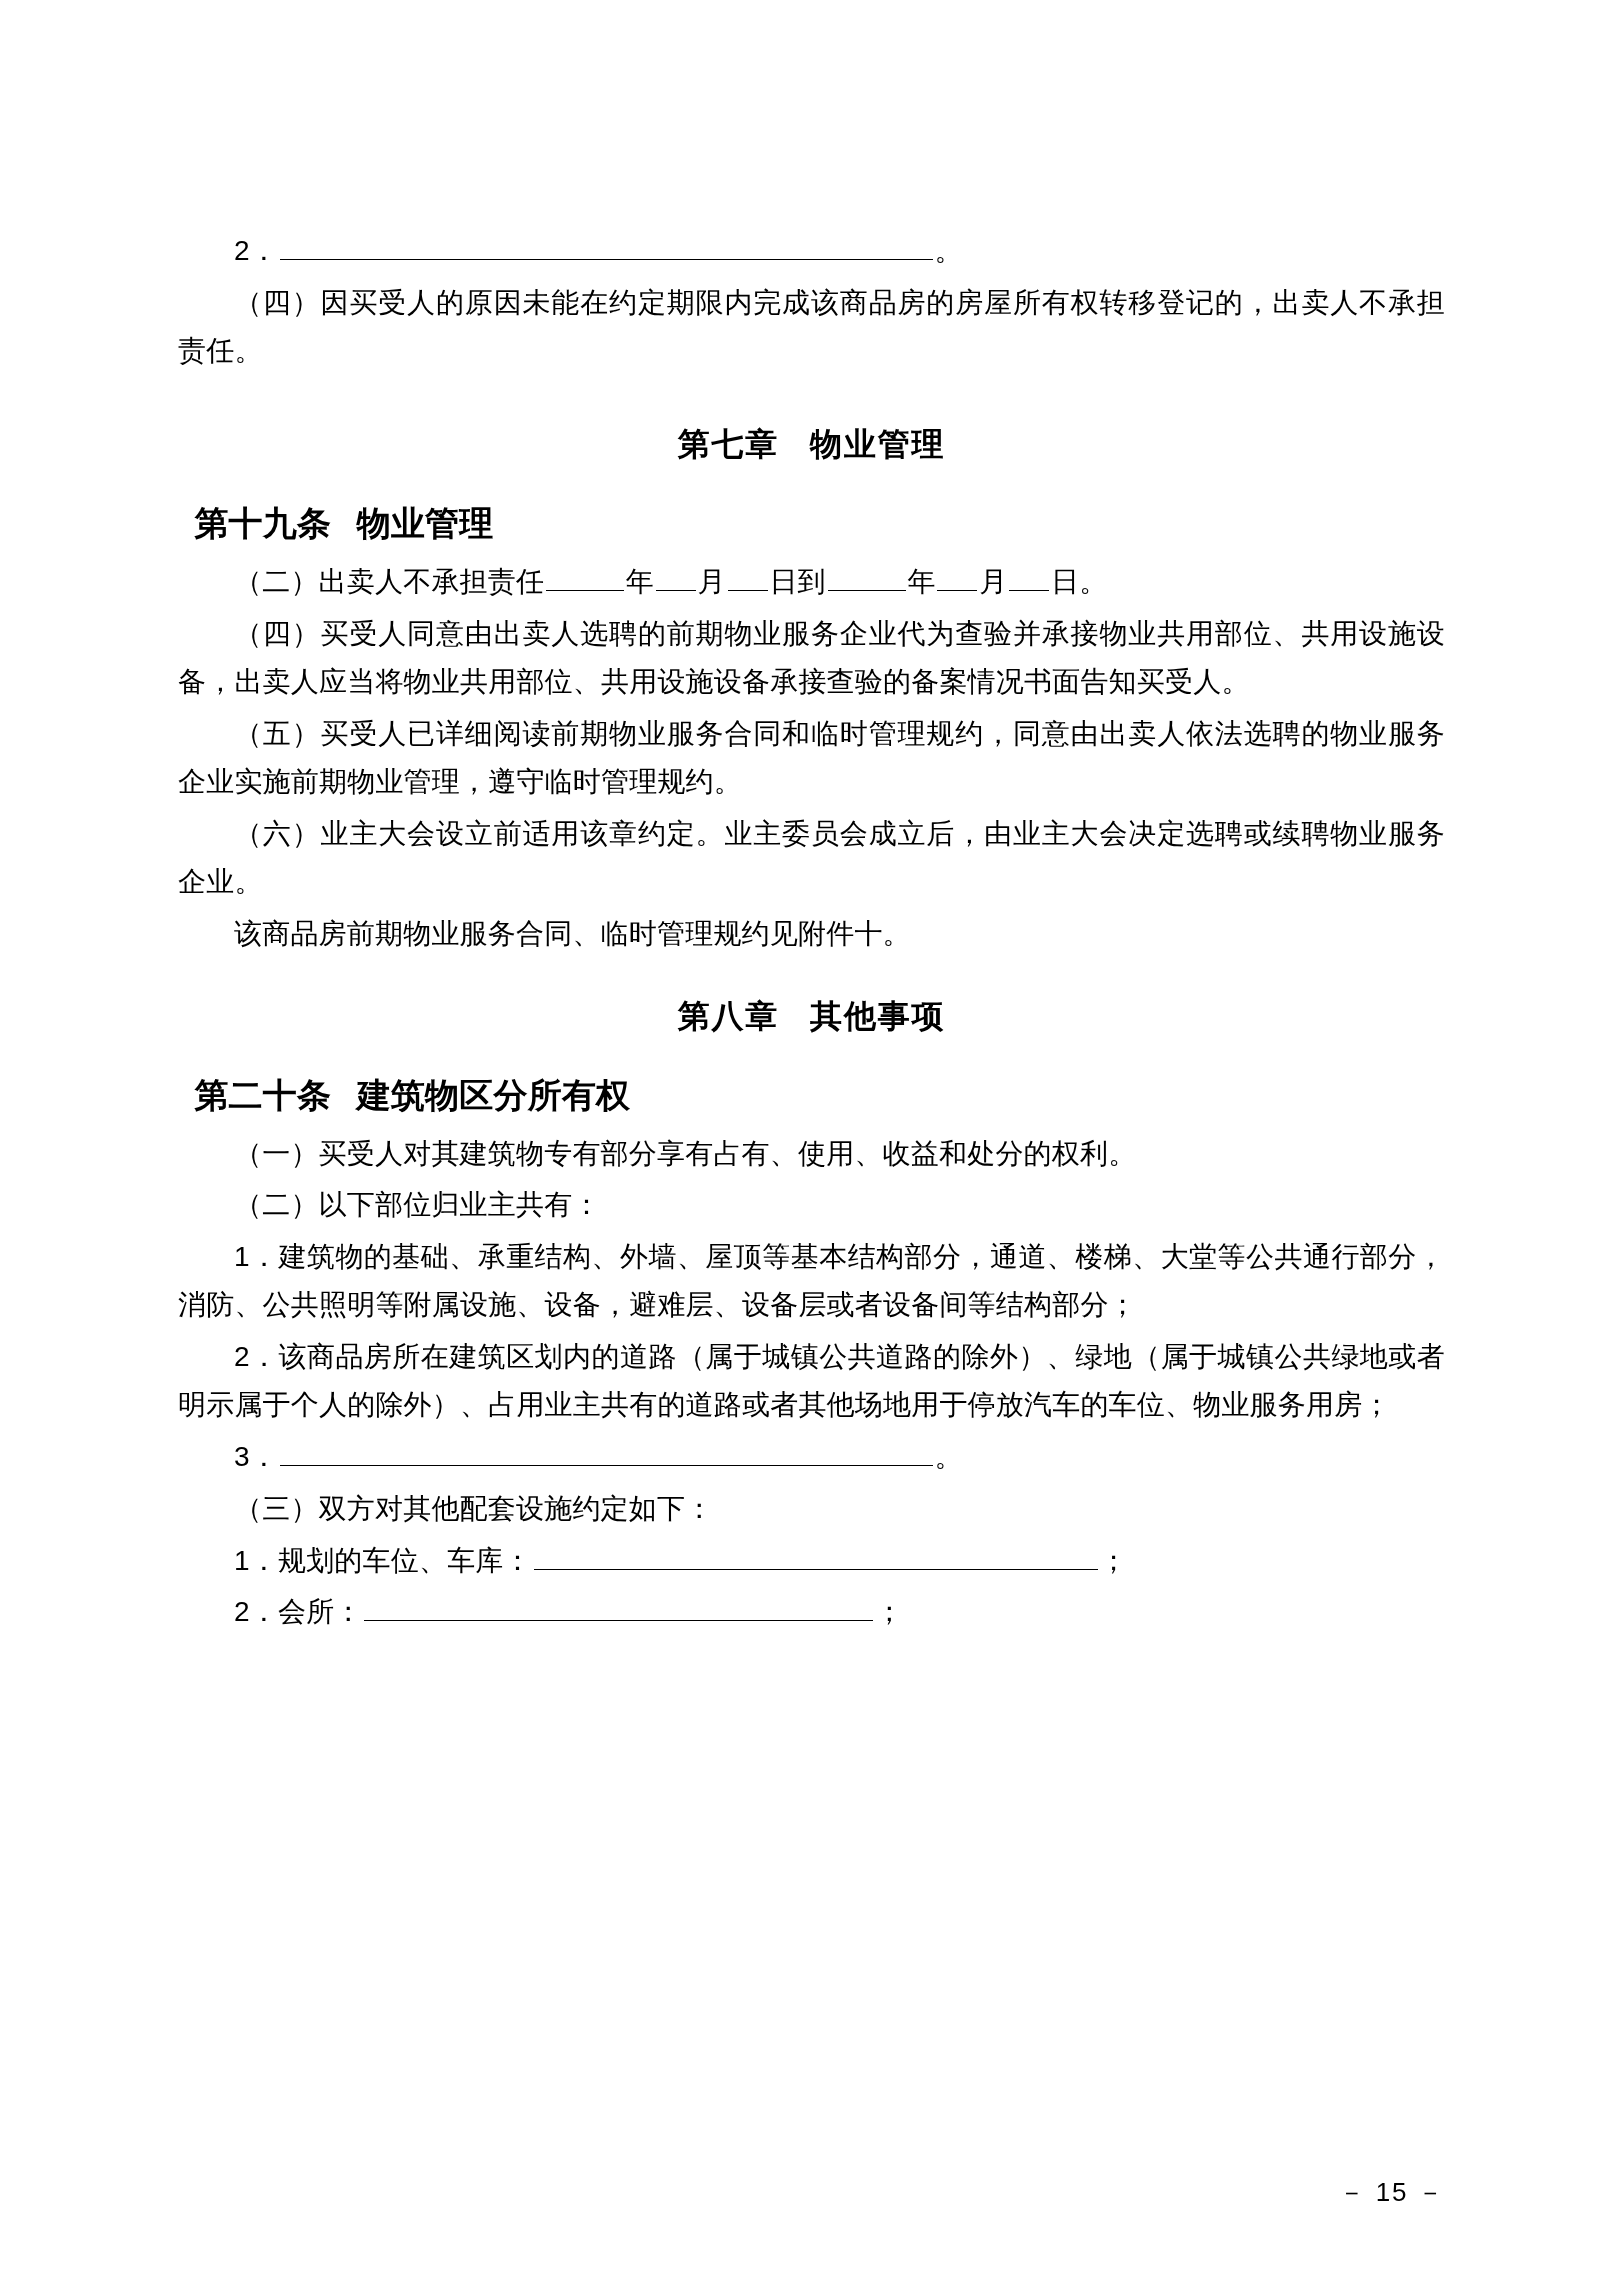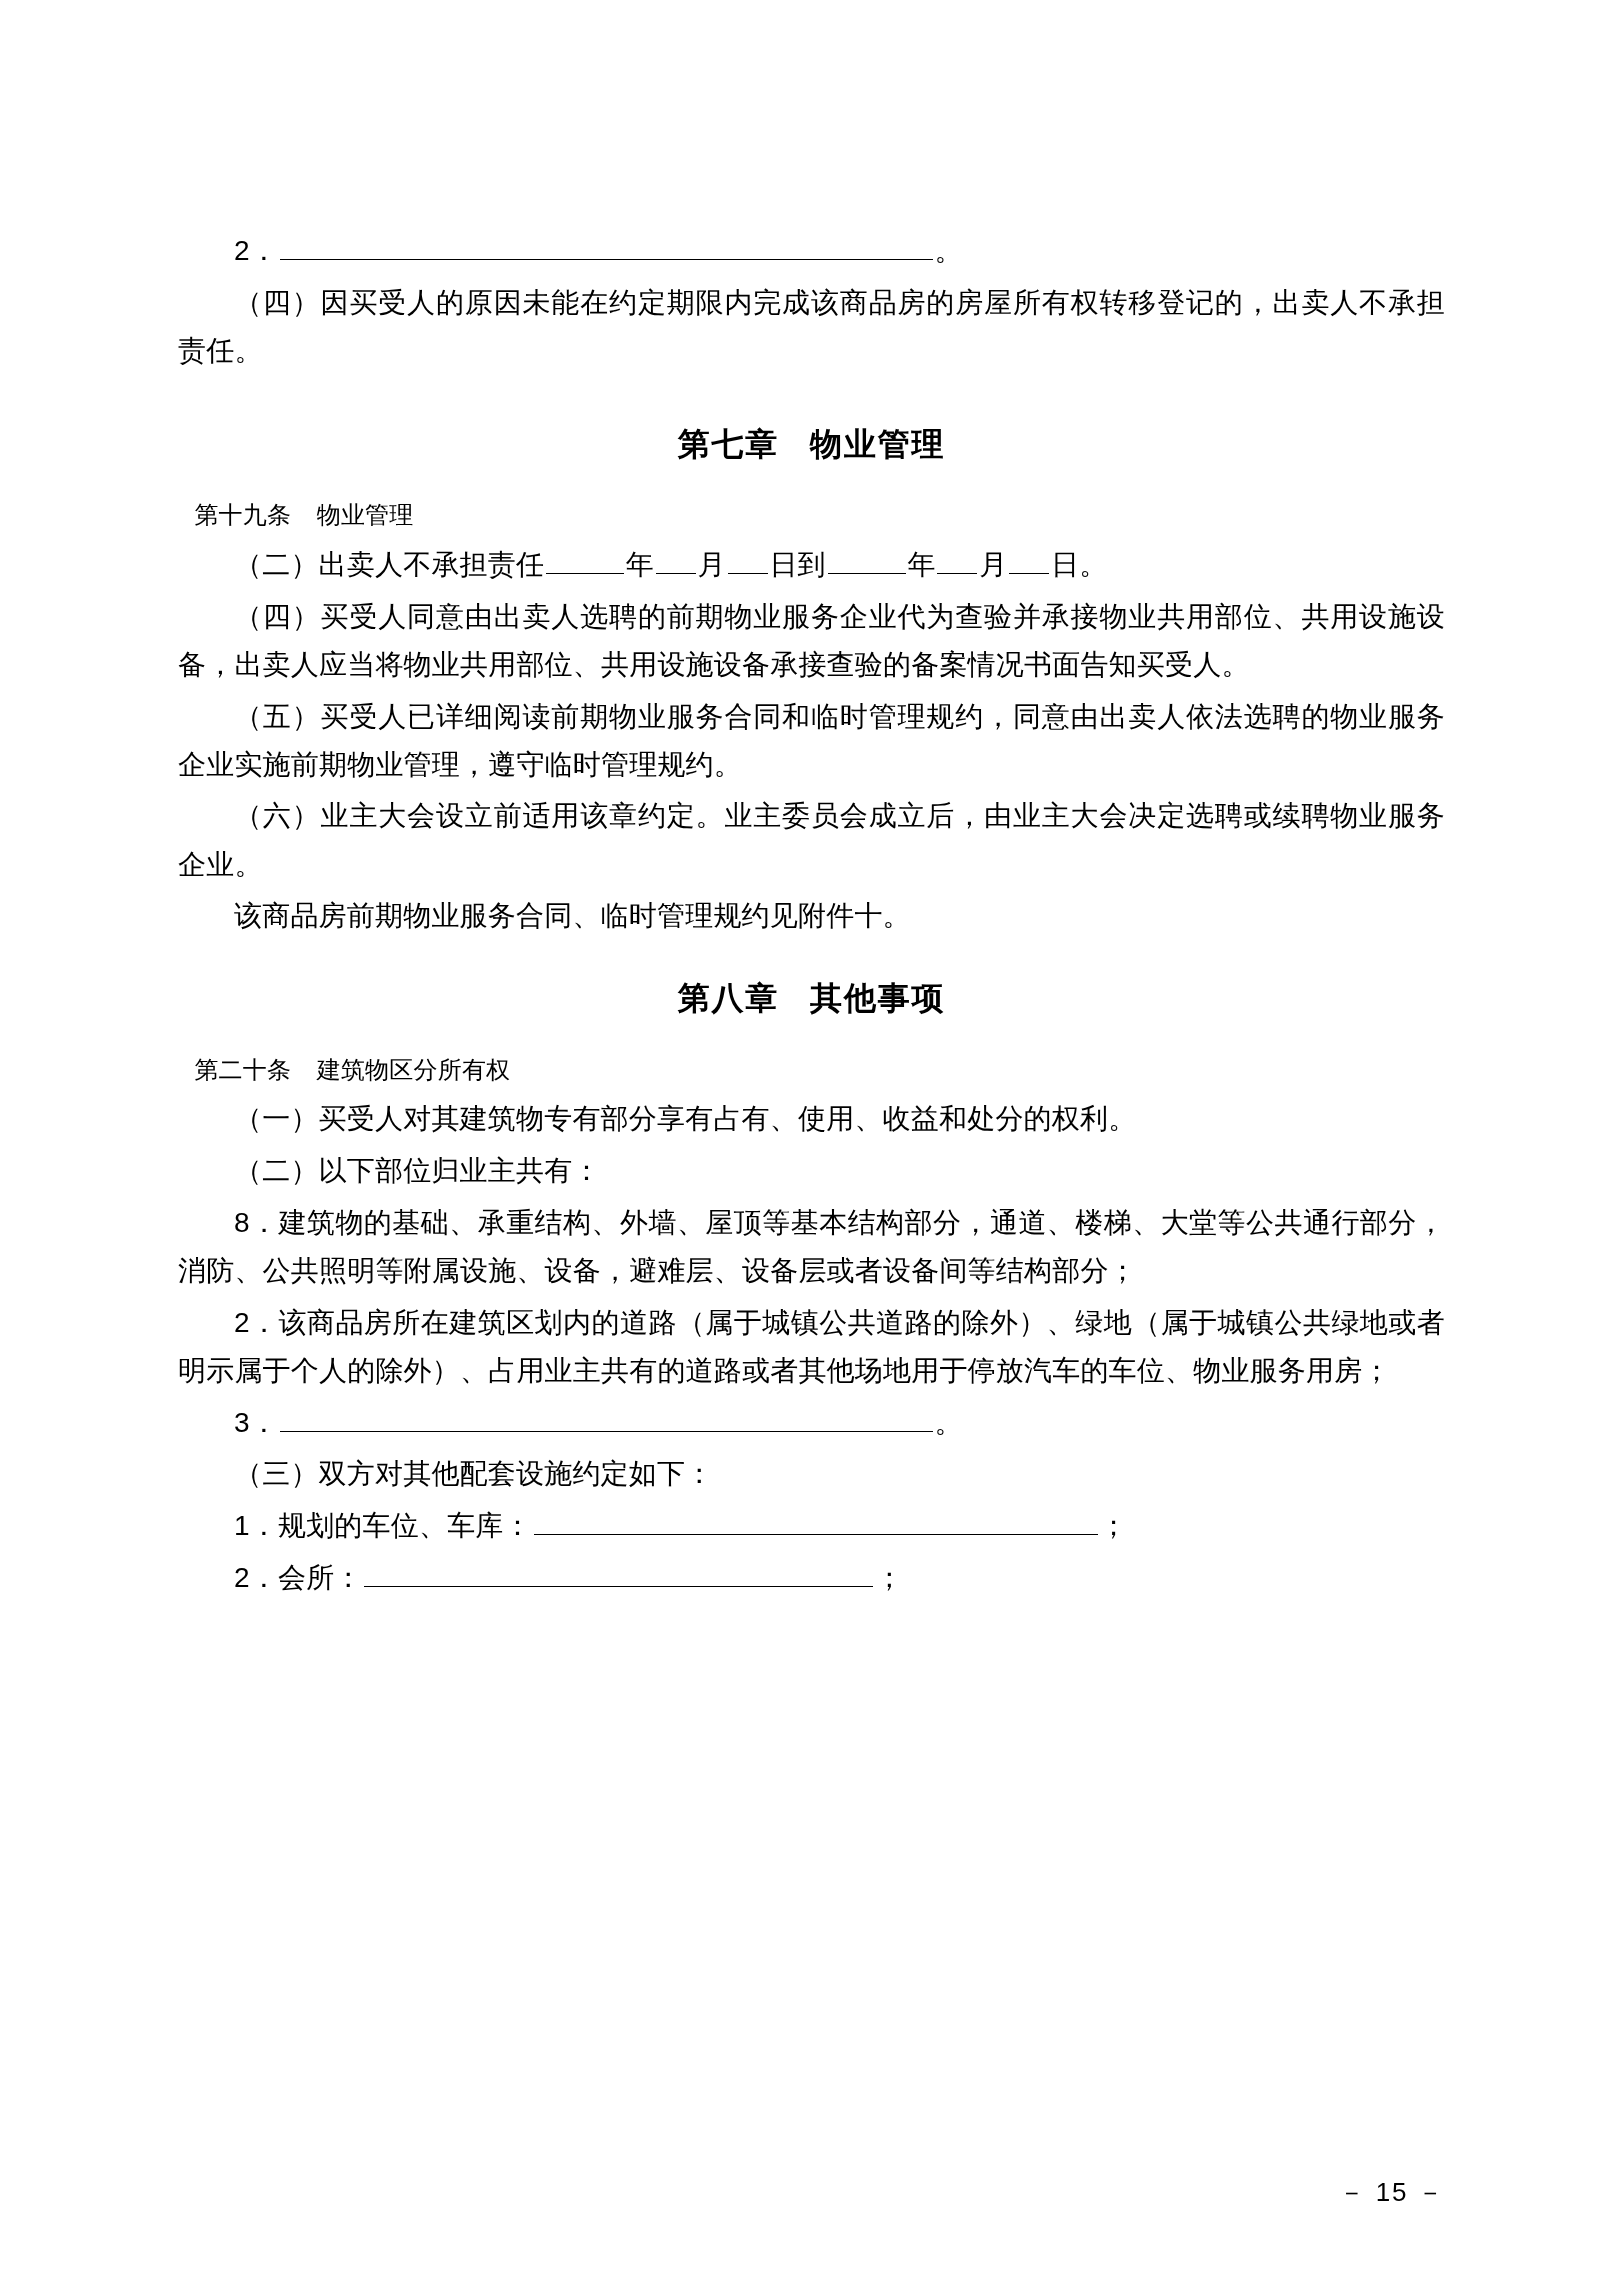--- a/index.html
+++ b/index.html
@@ -36,22 +36,22 @@
     font-size: 32px;
     font-weight: bold;
     margin: 42px 0 22px 0;
     letter-spacing: 1.8px;
   }
   .chapter-title .gap {
     display: inline-block;
     width: 31px;
   }
   .article-head {
-    font-weight: normal;
-    font-size: 24px;
+    font-weight: bold;
+    font-size: 34px;
     text-indent: 0;
     margin: 0 0 5.5px 0;
     padding-left: 16.4px;
   }
   .article-head .gap {
     display: inline-block;
     width: 25.5px;
   }
   .blank {
     display: inline-block;
@@ -111,21 +111,21 @@
     <div class="chapter-title sp-before">
       <span>第八章</span><span class="gap"></span><span>其他事项</span>
     </div>
 
     <p class="article-head">
       <span>第二十条</span><span class="gap"></span><span>建筑物区分所有权</span>
     </p>
 
     <p class="indent">（一）买受人对其建筑物专有部分享有占有、使用、收益和处分的权利。</p>
     <p class="indent">（二）以下部位归业主共有：</p>
-    <p class="indent">8．建筑物的基础、承重结构、外墙、屋顶等基本结构部分，通道、楼梯、大堂等公共通行部分，消防、公共照明等附属设施、设备，避难层、设备层或者设备间等结构部分；</p>
+    <p class="indent">1．建筑物的基础、承重结构、外墙、屋顶等基本结构部分，通道、楼梯、大堂等公共通行部分，消防、公共照明等附属设施、设备，避难层、设备层或者设备间等结构部分；</p>
     <p class="indent">2．该商品房所在建筑区划内的道路（属于城镇公共道路的除外）、绿地（属于城镇公共绿地或者明示属于个人的除外）、占用业主共有的道路或者其他场地用于停放汽车的车位、物业服务用房；</p>
 
     <p class="indent">
       <span>3．</span><span class="blank bl-long"></span><span>。</span>
     </p>
 
     <p class="indent">（三）双方对其他配套设施约定如下：</p>
 
     <p class="indent">
       <span>1．规划的车位、车库：</span><span class="blank bl-fill"></span><span>；</span>

